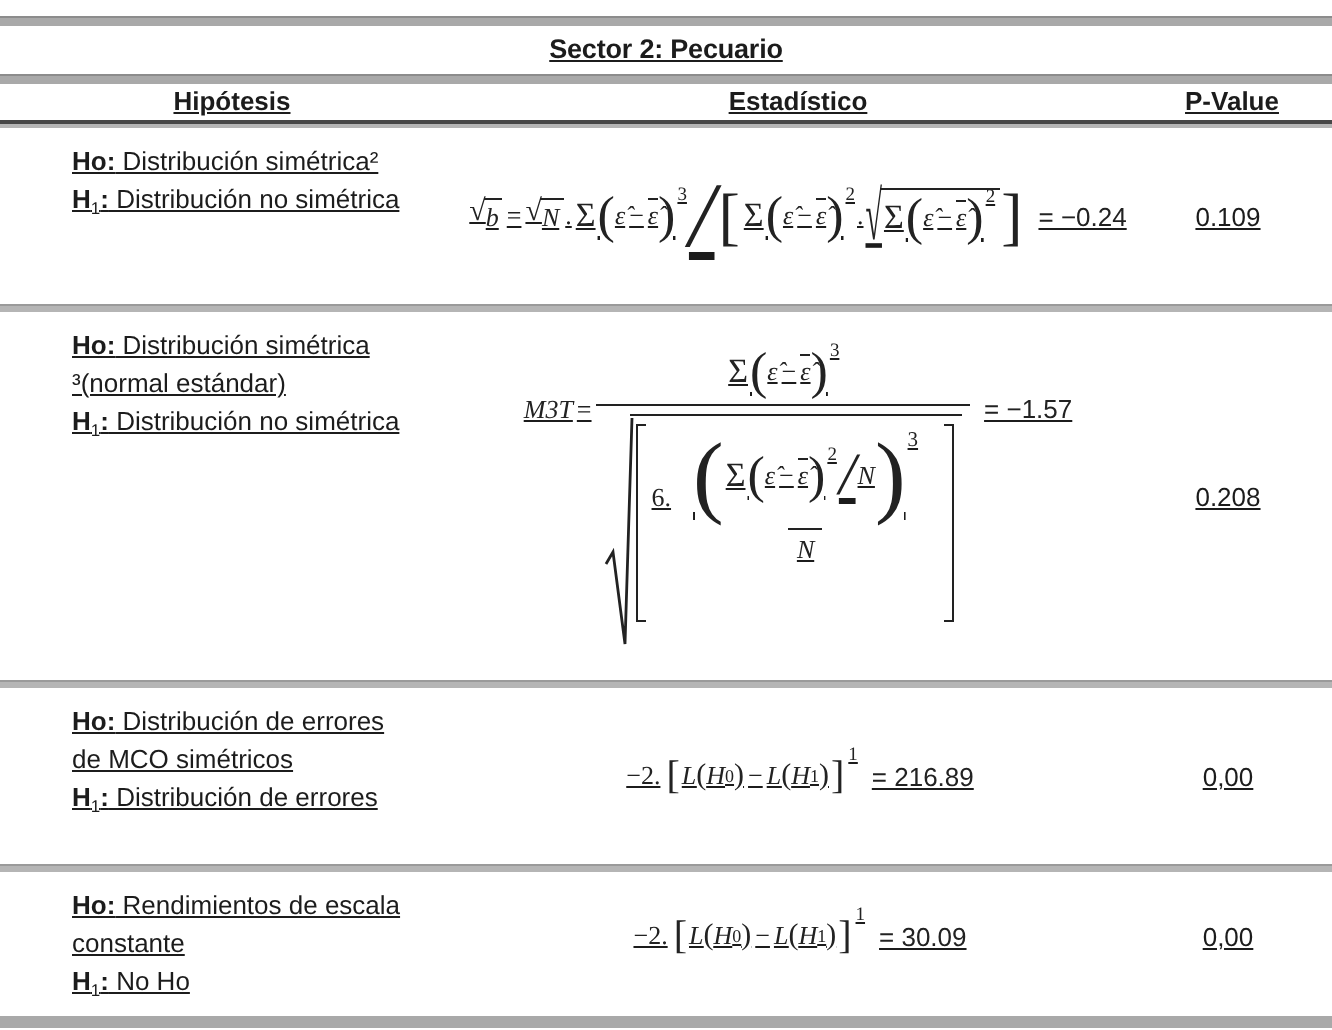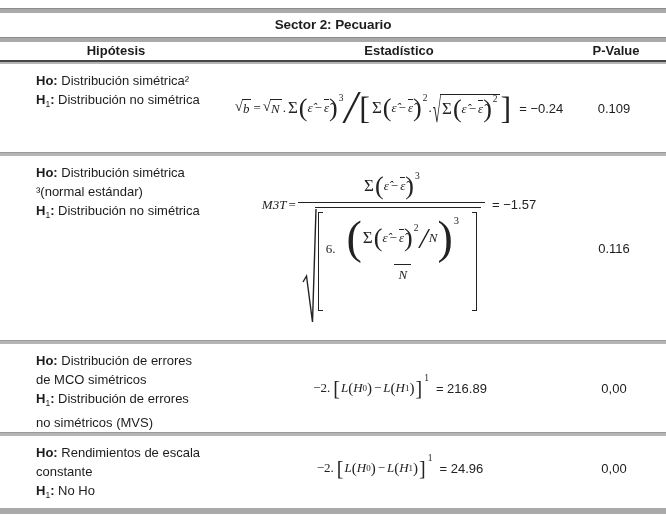--- a/index.html
+++ b/index.html
@@ -1,18 +1,18 @@
 <!DOCTYPE html>
 <html><head>
 <meta charset="utf-8">
 <style>
   * { box-sizing: border-box; margin: 0; padding: 0; }
   html,body { background:#ffffff; }
   body { width:666px; height:515px; overflow:hidden; }
-  .page { position:relative; width:666px; height:408px; font-family:"Liberation Sans", sans-serif; color:#1c1c1c; }
+  .page { position:relative; width:666px; height:408px; font-family:"Liberation Sans", sans-serif; color:#1c1c1c;text-decoration:underline; }
 
   
   .sp-top { height:8px; }
   .rule-thick { height:5px; background:#a9a9a9; border-top:1px solid #8c8c8c; }
   .rule-header { height:4px; background:#b5b5b5; border-top:2px solid #474747; }
   .rule-sep { height:4px; background:#b5b5b5; border-top:1px solid #9a9a9a; }
   .sp-bot { height:8px; }
   .rule-bottom { height:6px; background:#a9a9a9; }
 
   .title { height:24px; line-height:24px; text-align:center; font-weight:bold; font-size:13.5px; letter-spacing:-0.1px; }
@@ -237,31 +237,30 @@
                 </span>
               </span>
             </span>
           </span>
         </span>
         <span class="side">
             <span class="res">= −1.57</span>
           </span>
       </div>
     </div>
-    <div class="c3 pv">0.116</div>
+    <div class="c3 pv">0.208</div>
   </div>
   <div class="rule-sep"></div>
 
   <div class="row r3">
     <div class="c1">
       <div class="hyp">
         <div><b>Ho:</b><span> Distribución de errores</span></div>
         <div><span>de MCO simétricos</span></div>
         <div><b>H</b><sub class="hsub">1</sub><b>:</b><span> Distribución de errores</span></div>
-        <div><span>no simétricos (MVS)</span></div>
       </div>
     </div>
     <div class="c2">
       <div class="formula f34">
         <span class="mo">−2.</span>
         <span class="bb">[</span>
         <i class="mi">L</i>
         <span class="pp">(</span>
           <i class="mi">H</i>
           <sub class="msub">0</sub>
@@ -299,21 +298,21 @@
           <sub class="msub">0</sub>
           <span class="pp">)</span>
         <span class="mo">−</span>
         <i class="mi">L</i>
         <span class="pp">(</span>
           <i class="mi">H</i>
           <sub class="msub">1</sub>
           <span class="pp">)</span>
         <span class="bb">]</span>
         <sup class="exp">1</sup>
-        <span class="res">= 24.96</span>
+        <span class="res">= 30.09</span>
       </div>
     </div>
     <div class="c3 pv">0,00</div>
   </div>
 
   <div class="sp-bot"></div>
   <div class="rule-bottom"></div>
 
 </div>
 

